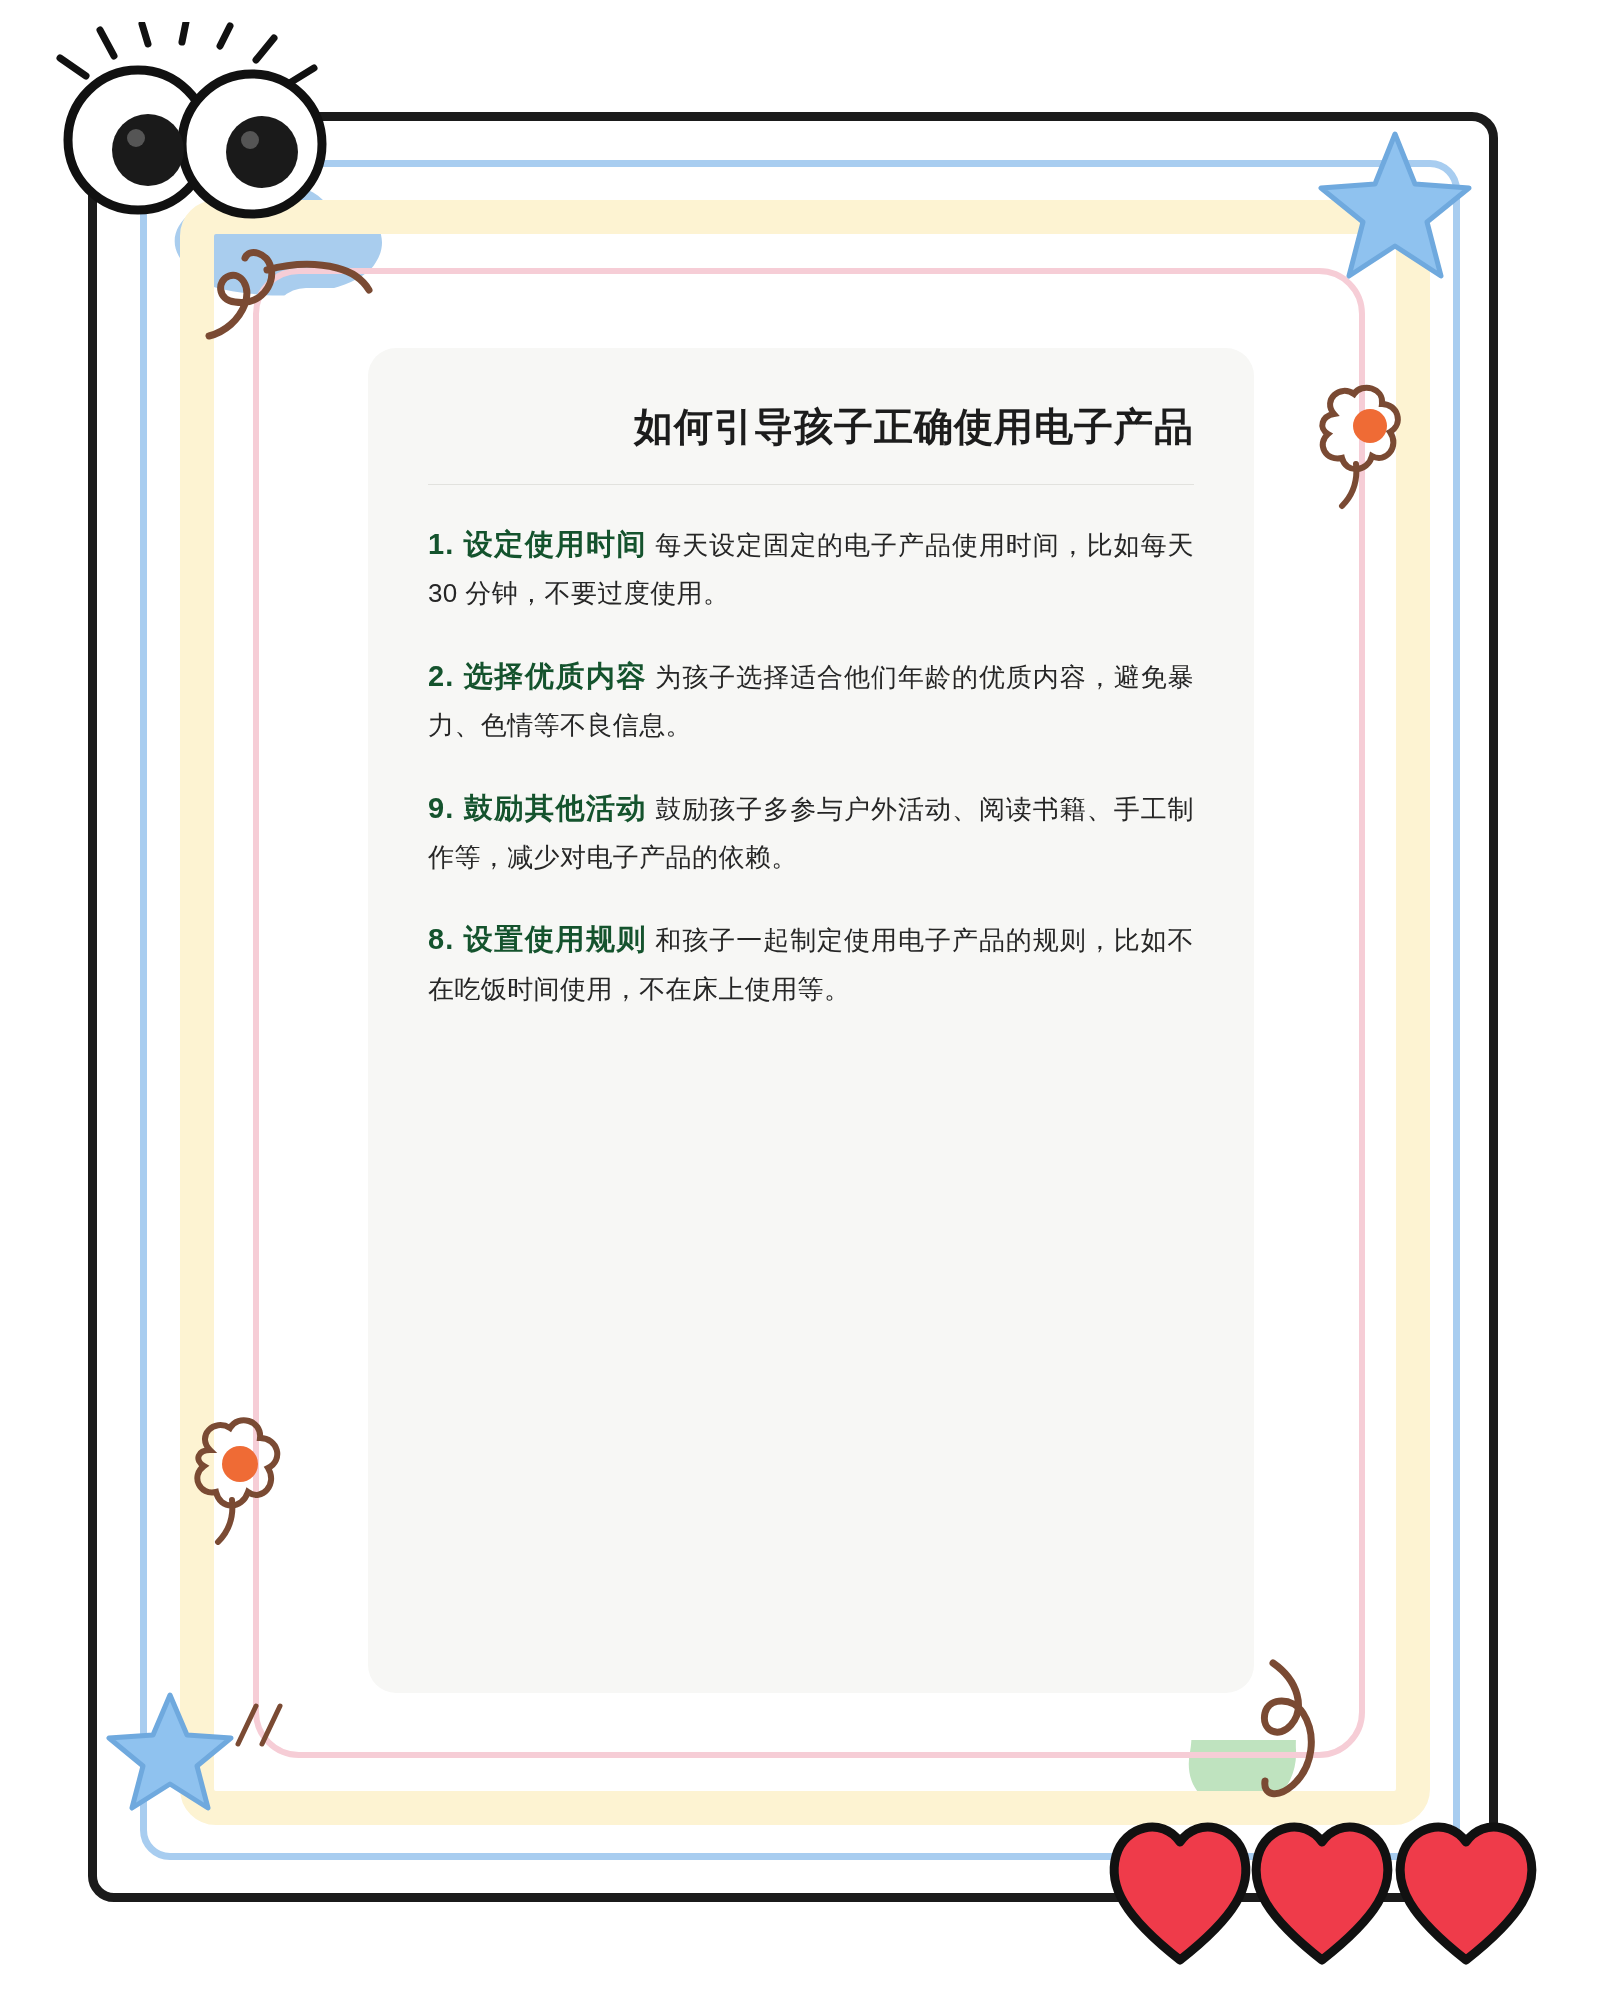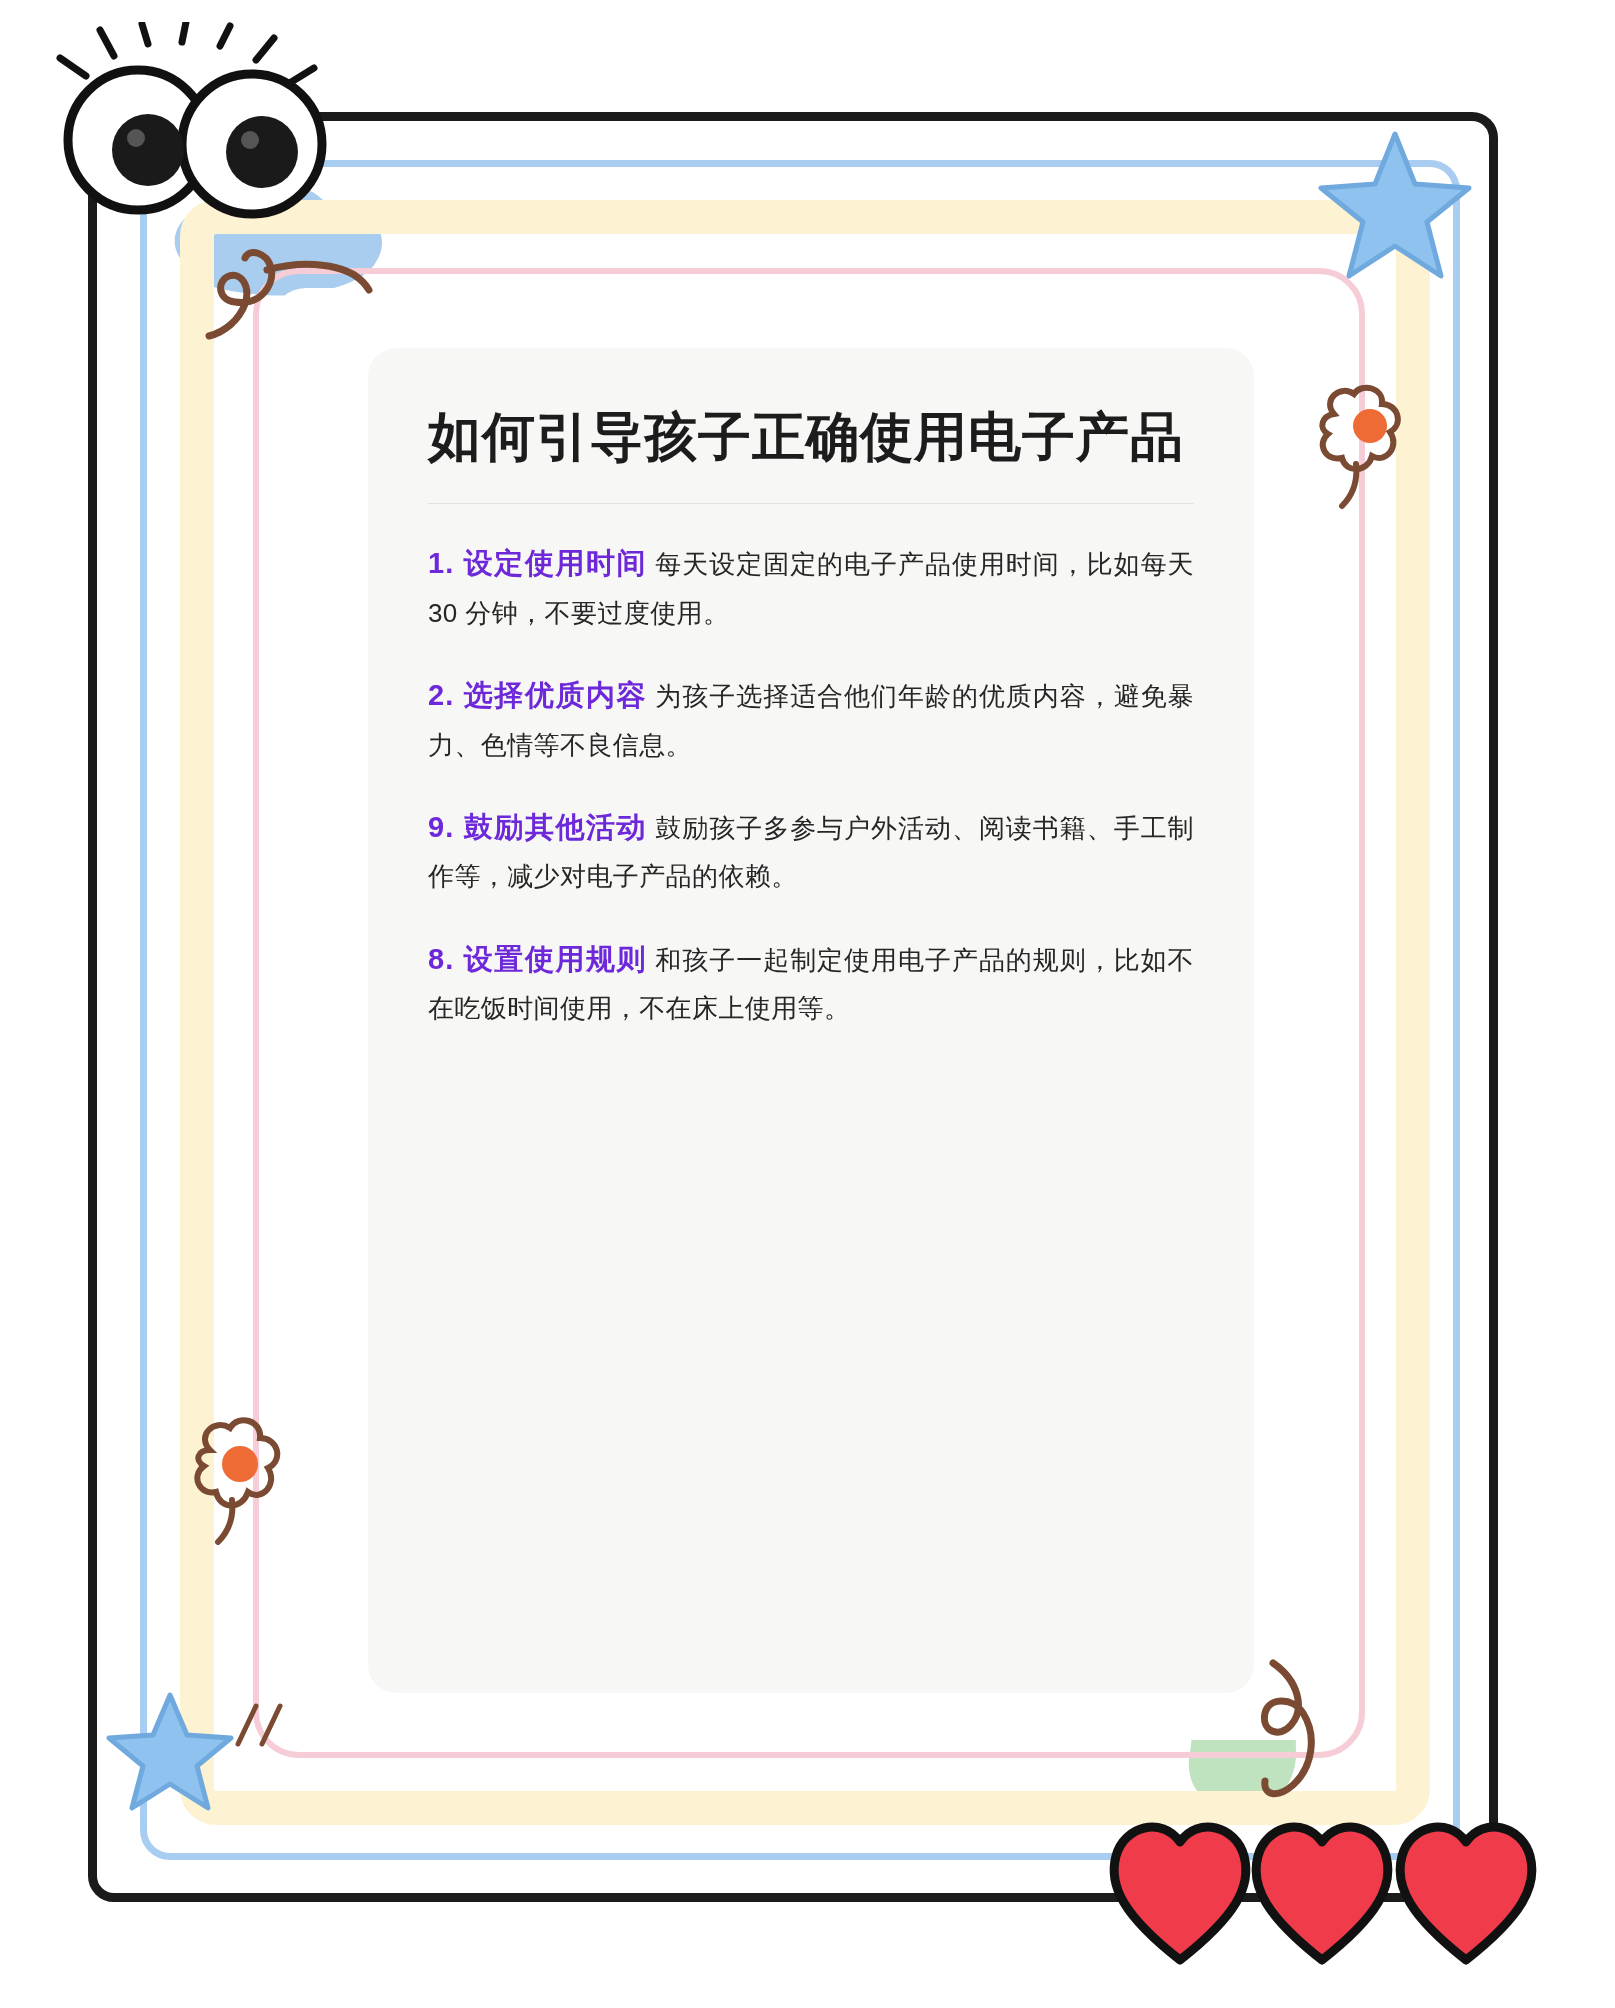--- a/index.html
+++ b/index.html
@@ -64,43 +64,44 @@
     position: absolute;
     left: 368px; top: 348px;
     width: 886px; height: 1345px;
     background: #f7f7f5;
     border-radius: 28px;
     z-index: 9;
     padding: 52px 60px 40px 60px;
   }
 
   .card-title {
-    font-size: 53px;
+    font-size: 39px;
     line-height: 1.38;
     font-weight: bold;
     color: #1c1c1c;
     letter-spacing: 1px;
     margin: 0 0 30px 0;
+    text-align: right;
   }
   .divider {
     height: 1px;
     background: #e2e2de;
     margin: 0 0 34px 0;
   }
   .item {
     margin-bottom: 34px;
     font-size: 26px;
     line-height: 1.78;
     color: #262626;
     letter-spacing: 0.4px;
     text-align: justify;
   }
   .item:last-child { margin-bottom: 0; }
   .item .lead {
-    color: #6d28d9;
+    color: #14532d;
     font-weight: bold;
     font-size: 29px;
     letter-spacing: 1px;
   }
 
   
   .doodle { position: absolute; }
 
   
   .eyes { left: 30px; top: 22px; z-index: 20; }

